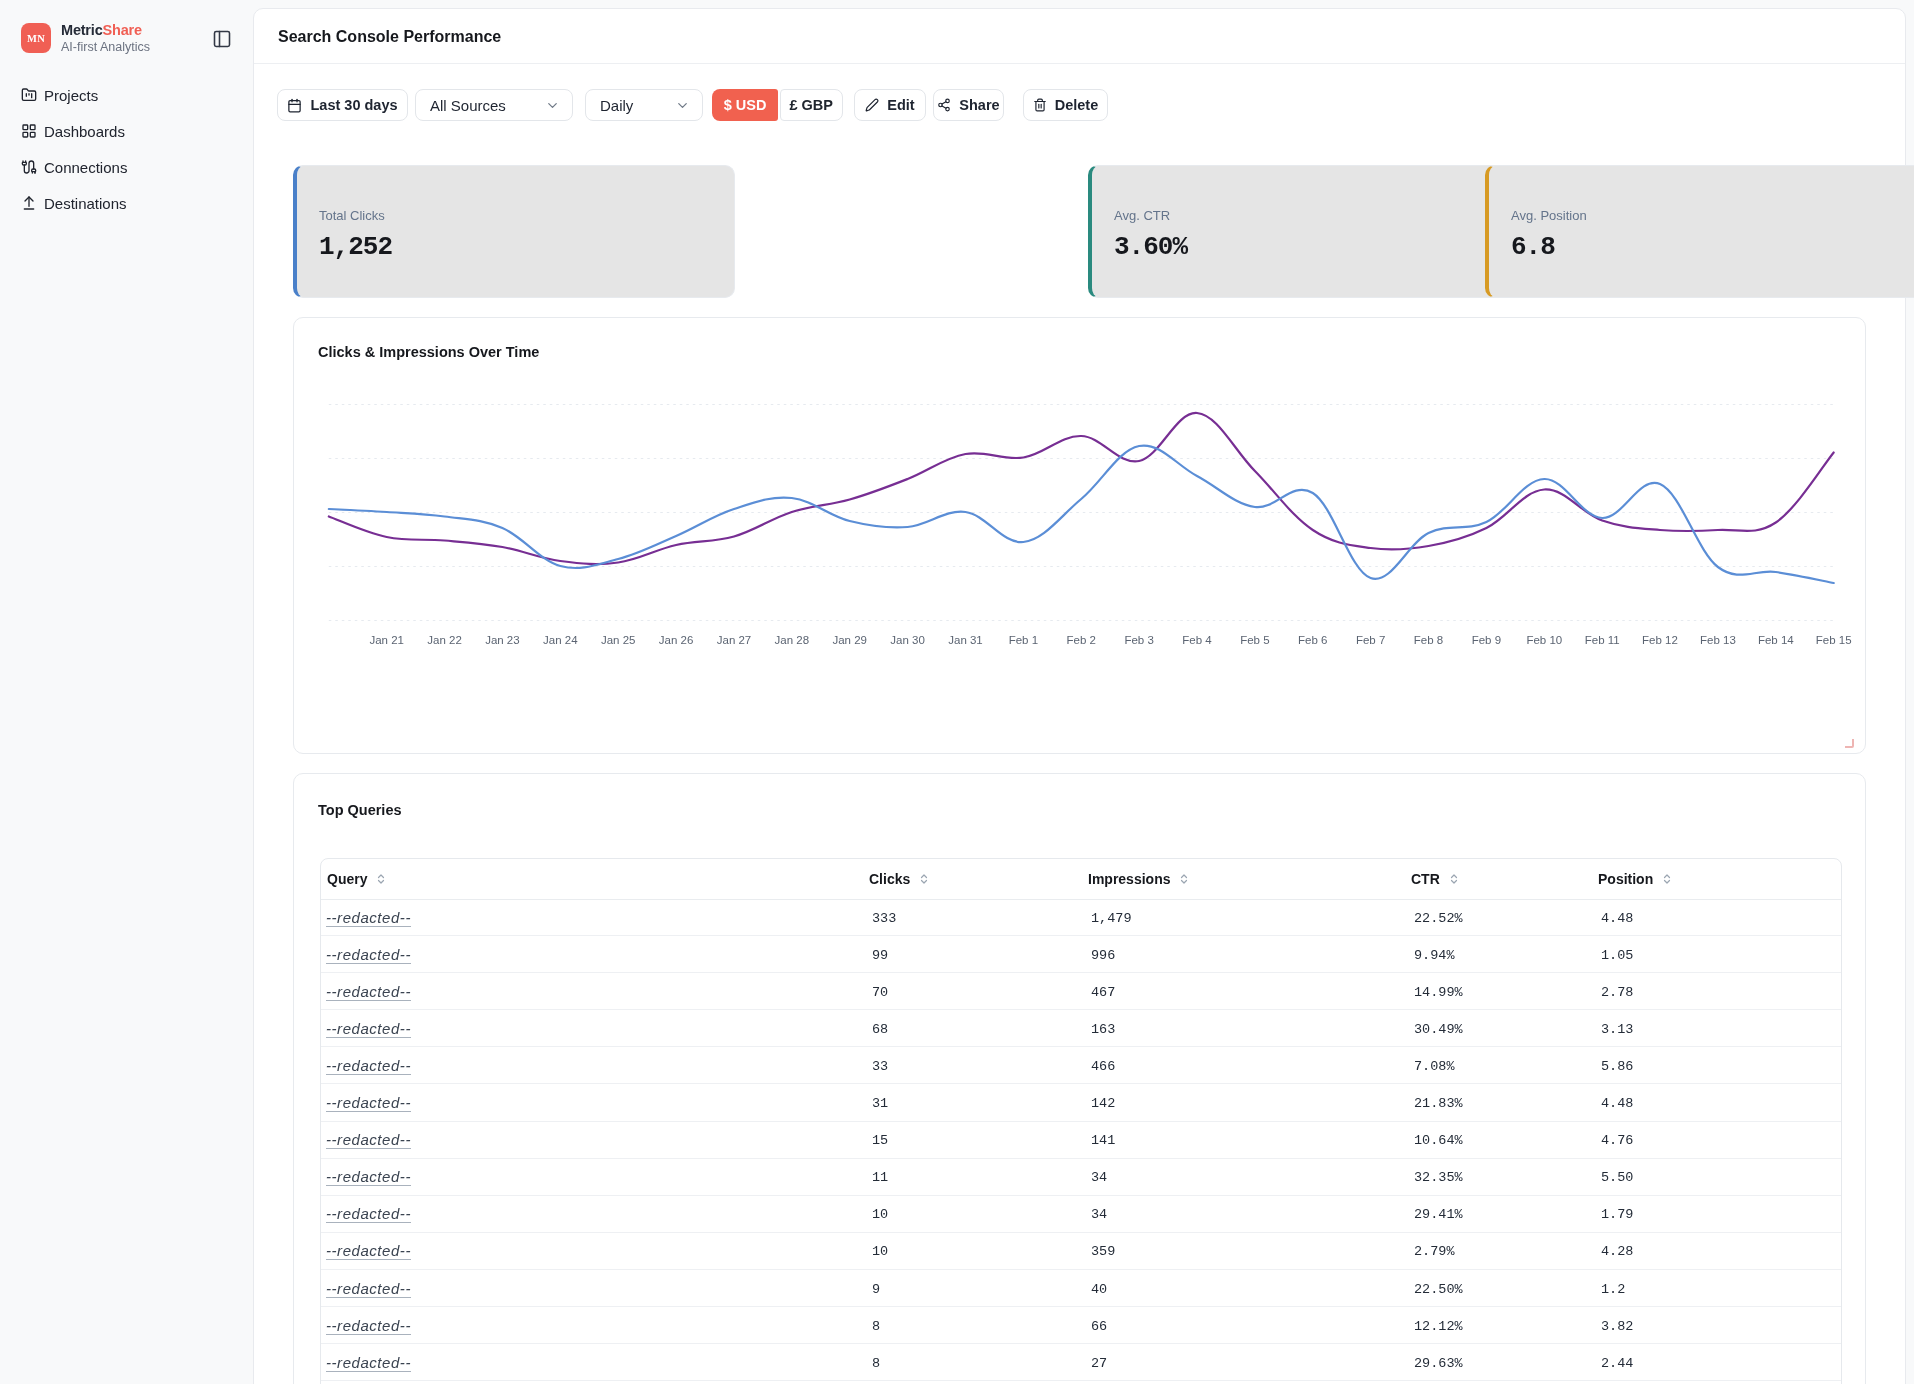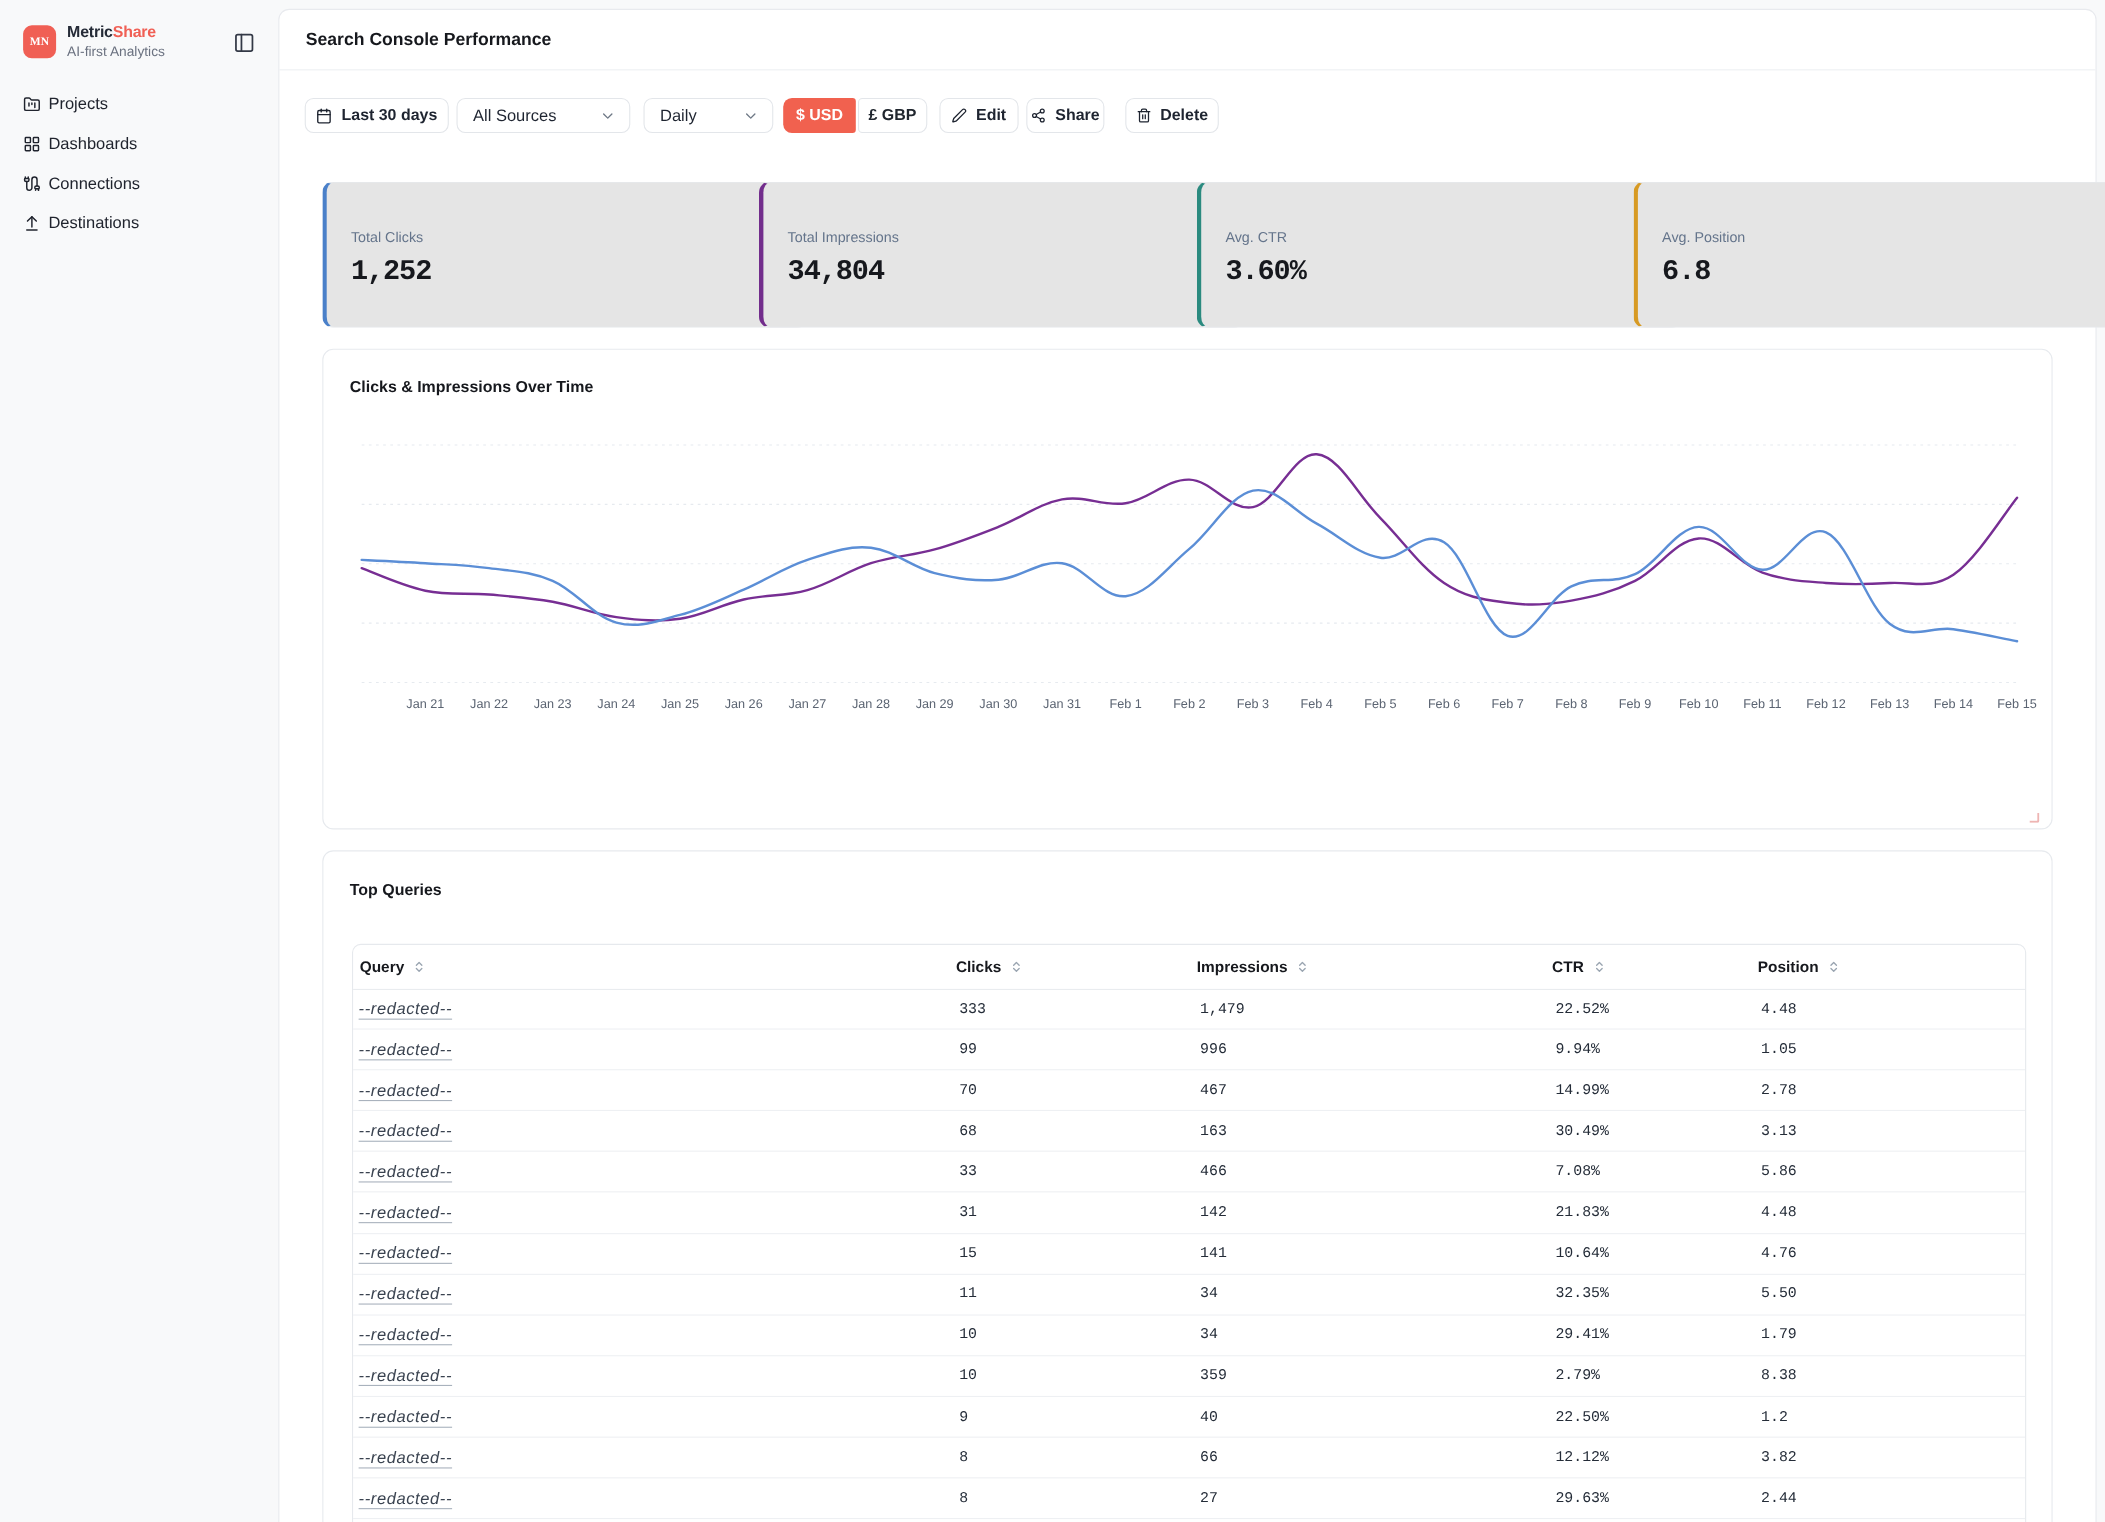--- a/index.html
+++ b/index.html
@@ -138,24 +138,20 @@
         <path d="M19 6v14a2 2 0 0 1-2 2H7a2 2 0 0 1-2-2V6"></path>
         <path d="M8 6V4a2 2 0 0 1 2-2h4a2 2 0 0 1 2 2v2"></path>
         <line x1="10" x2="10" y1="11" y2="17"></line>
         <line x1="14" x2="14" y1="11" y2="17"></line>
       </svg>
     <span>Delete</span>
   </div>
   <div class="stat" style="left:39px;border-left-color:#4a80c9">
     <div class="lbl">Total Clicks</div>
       <div class="val">1,252</div>
-  </div>
-  <div class="stat" style="left:436px;border-left-color:#722d8c">
-    <div class="lbl">Total Impressions</div>
-      <div class="val">34,804</div>
   </div>
   <div class="stat" style="left:834px;border-left-color:#2a8a7f">
     <div class="lbl">Avg. CTR</div>
       <div class="val">3.60%</div>
   </div>
   <div class="stat" style="left:1231px;border-left-color:#d79a23">
     <div class="lbl">Avg. Position</div>
       <div class="val">6.8</div>
   </div>
   <div class="card" id="chartcard" style="left:39px;top:308px;width:1573px;height:437px">
@@ -282,21 +278,21 @@
 <span class="ncell" style="left:551px">10</span>
 <span class="ncell" style="left:770px">34</span>
 <span class="ncell" style="left:1093px">29.41%</span>
 <span class="ncell" style="left:1280px">1.79</span>
 </div>
 <div class="trow" style="top:373.9px">
 <span class="qcell"><span class="redacted">--redacted--</span></span>
 <span class="ncell" style="left:551px">10</span>
 <span class="ncell" style="left:770px">359</span>
 <span class="ncell" style="left:1093px">2.79%</span>
-<span class="ncell" style="left:1280px">8.38</span>
+<span class="ncell" style="left:1280px">4.28</span>
 </div>
 <div class="trow" style="top:411.0px">
 <span class="qcell"><span class="redacted">--redacted--</span></span>
 <span class="ncell" style="left:551px">9</span>
 <span class="ncell" style="left:770px">40</span>
 <span class="ncell" style="left:1093px">22.50%</span>
 <span class="ncell" style="left:1280px">1.2</span>
 </div>
 <div class="trow" style="top:448.1px">
 <span class="qcell"><span class="redacted">--redacted--</span></span>

